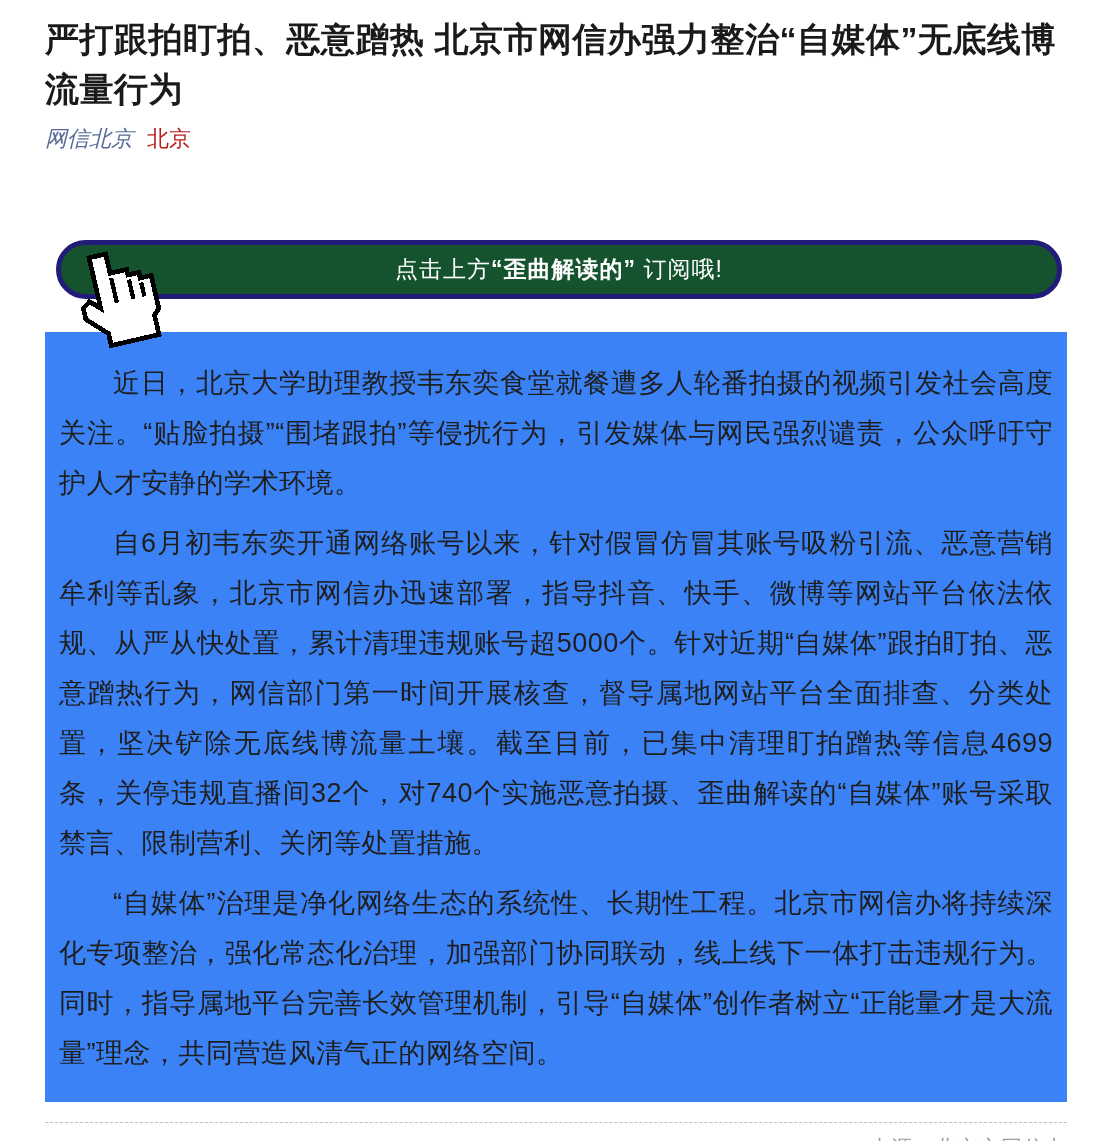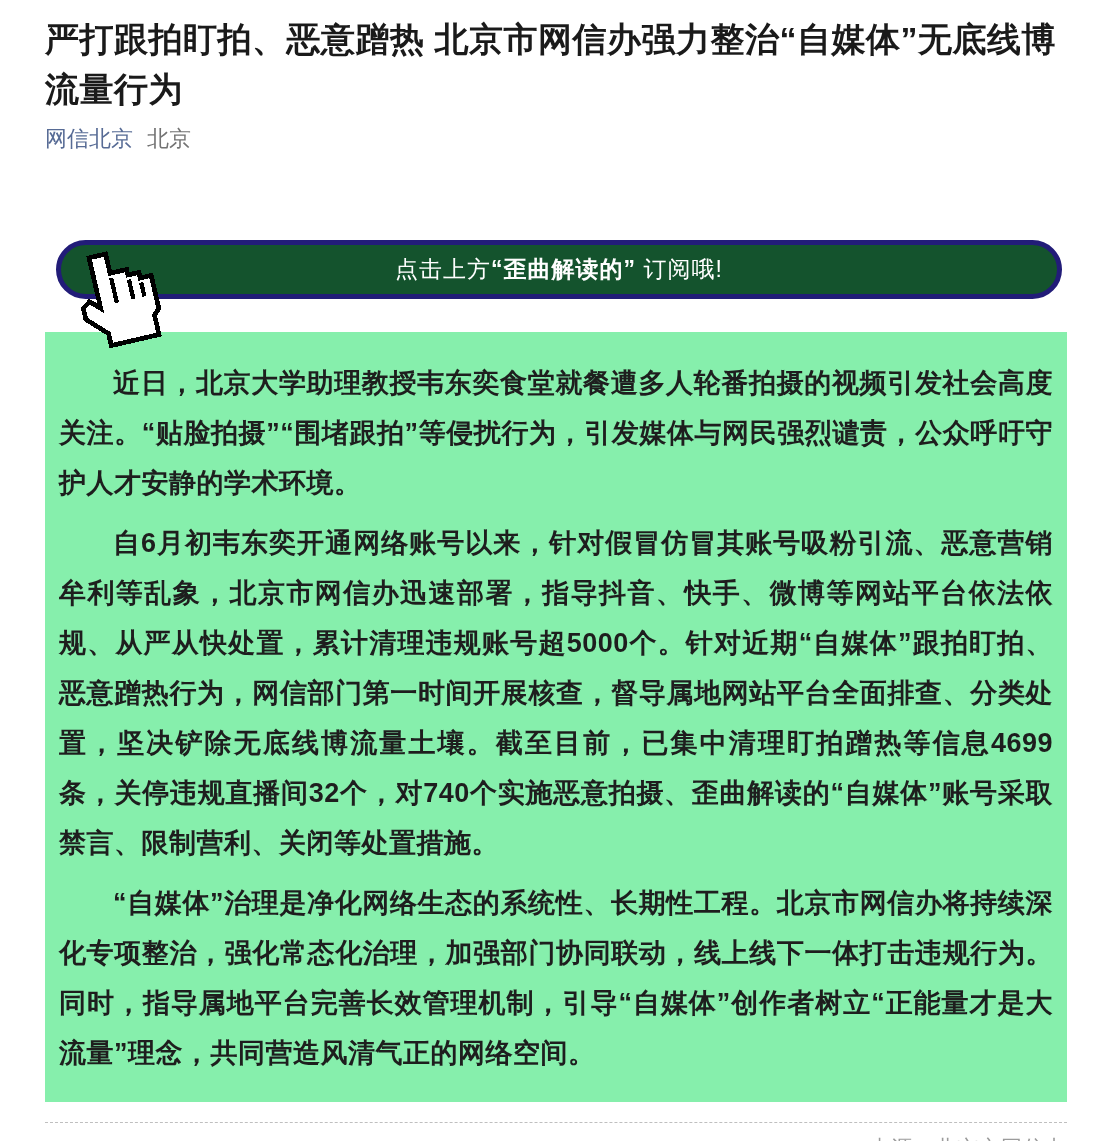--- a/index.html
+++ b/index.html
@@ -14,41 +14,41 @@
 
   .title {
     font-size:34px; line-height:50px; font-weight:700;
     color:#1a1a1a; letter-spacing:0.5px;
   }
 
   .byline {
     margin-top:12px; font-size:22px; line-height:26px;
     display:flex; align-items:baseline;
   }
-  .account { color:#576b95; cursor:pointer; }
+  .account { color:#576b95; cursor:pointer;font-style:italic; }
   .pub-date { color:#b7b7b7; margin-left:16px; }
-  .pub-loc  { color:#737373; margin-left:14px; }
+  .pub-loc  { color:#b91c1c; margin-left:14px; }
 
   .banner {
     margin:88px 5px 0 11px; height:59px;
     background:#14532d; border:5px solid #221c78; border-radius:30px;
     display:flex; align-items:center; justify-content:center;
     color:#ffffff; font-size:23px; letter-spacing:1px;
     cursor:pointer; position:relative; z-index:1;
   }
   .banner .b-strong { font-weight:700; }
   .banner .b-plain { font-weight:400; white-space:pre; }
 
   .hand-cursor {
     position:absolute; left:70px; top:250px; width:92px; height:98px;
     transform:rotate(-13deg); z-index:3; pointer-events:none;
   }
 
   .content-box {
-    margin-top:33px; background:#86efac; padding:26px 14px 24px;font-weight:bold;
+    margin-top:33px; background:#3b82f6; padding:26px 14px 24px;
   }
   .content-box p {
     font-size:27px; line-height:50px; color:#1e1e1e;
     text-indent:2em; text-align:justify; letter-spacing:0.5px;
   }
   .content-box p + p { margin-top:10px; }
 
   .divider { margin-top:20px; border-top:1px dashed #bfbfbf; height:0; }
 
   .source {

